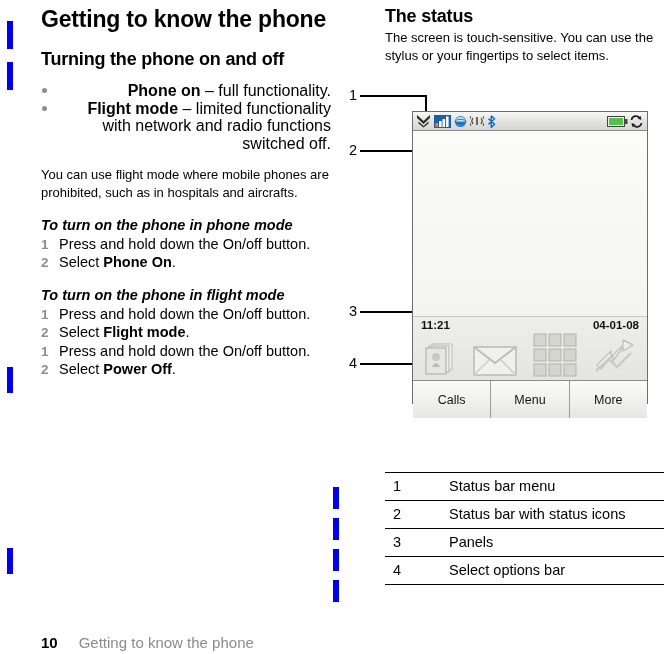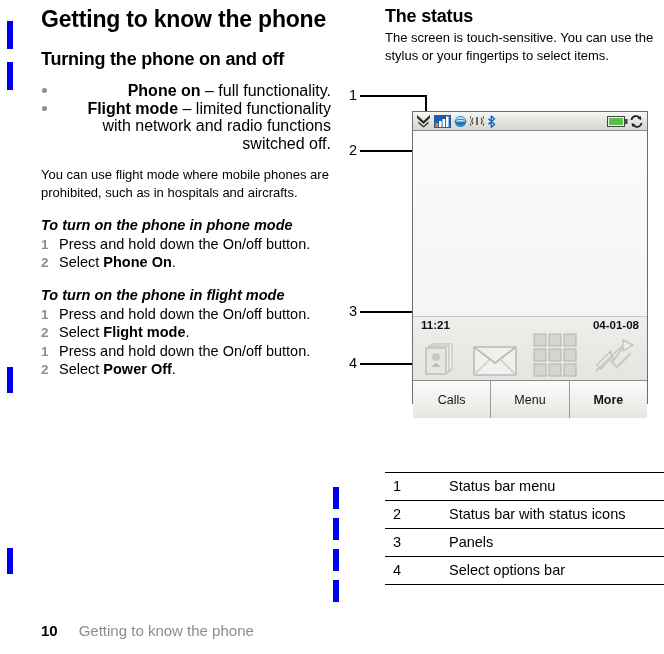--- a/index.html
+++ b/index.html
@@ -119,21 +119,21 @@
     color: #8d8d8d;
     font-weight: bold;
     font-size: 13.5px;
   }
   ol.steps li b { font-weight: bold; }
 
   
   .footer {
     position: absolute;
     left: 41px;
-    bottom: 14px;
+    bottom: 2px;
     font-size: 15px;
     line-height: 18px;
     color: #8c8c8c;
   }
   .footer .pageno {
     color: #000000;
     font-weight: bold;
     margin-right: 21px;
   }
 
@@ -245,21 +245,21 @@
   .touchbtn {
     flex: 1;
     display: flex;
     align-items: center;
     justify-content: center;
     font-size: 12.5px;
     color: #151515;
     border-right: 1.5px solid #9a9a9a;
     background: linear-gradient(to bottom,#fbfbfa 0%,#e6e6e2 100%);
   }
-  .touchbtn:last-child { border-right: none; font-weight: bold; }
+  .touchbtn:last-child { border-right: none; }
 
   
   .legend {
     position: absolute;
     left: 385px;
     top: 472px;
     width: 279px;
     border-collapse: collapse;
   }
   .legend td {

